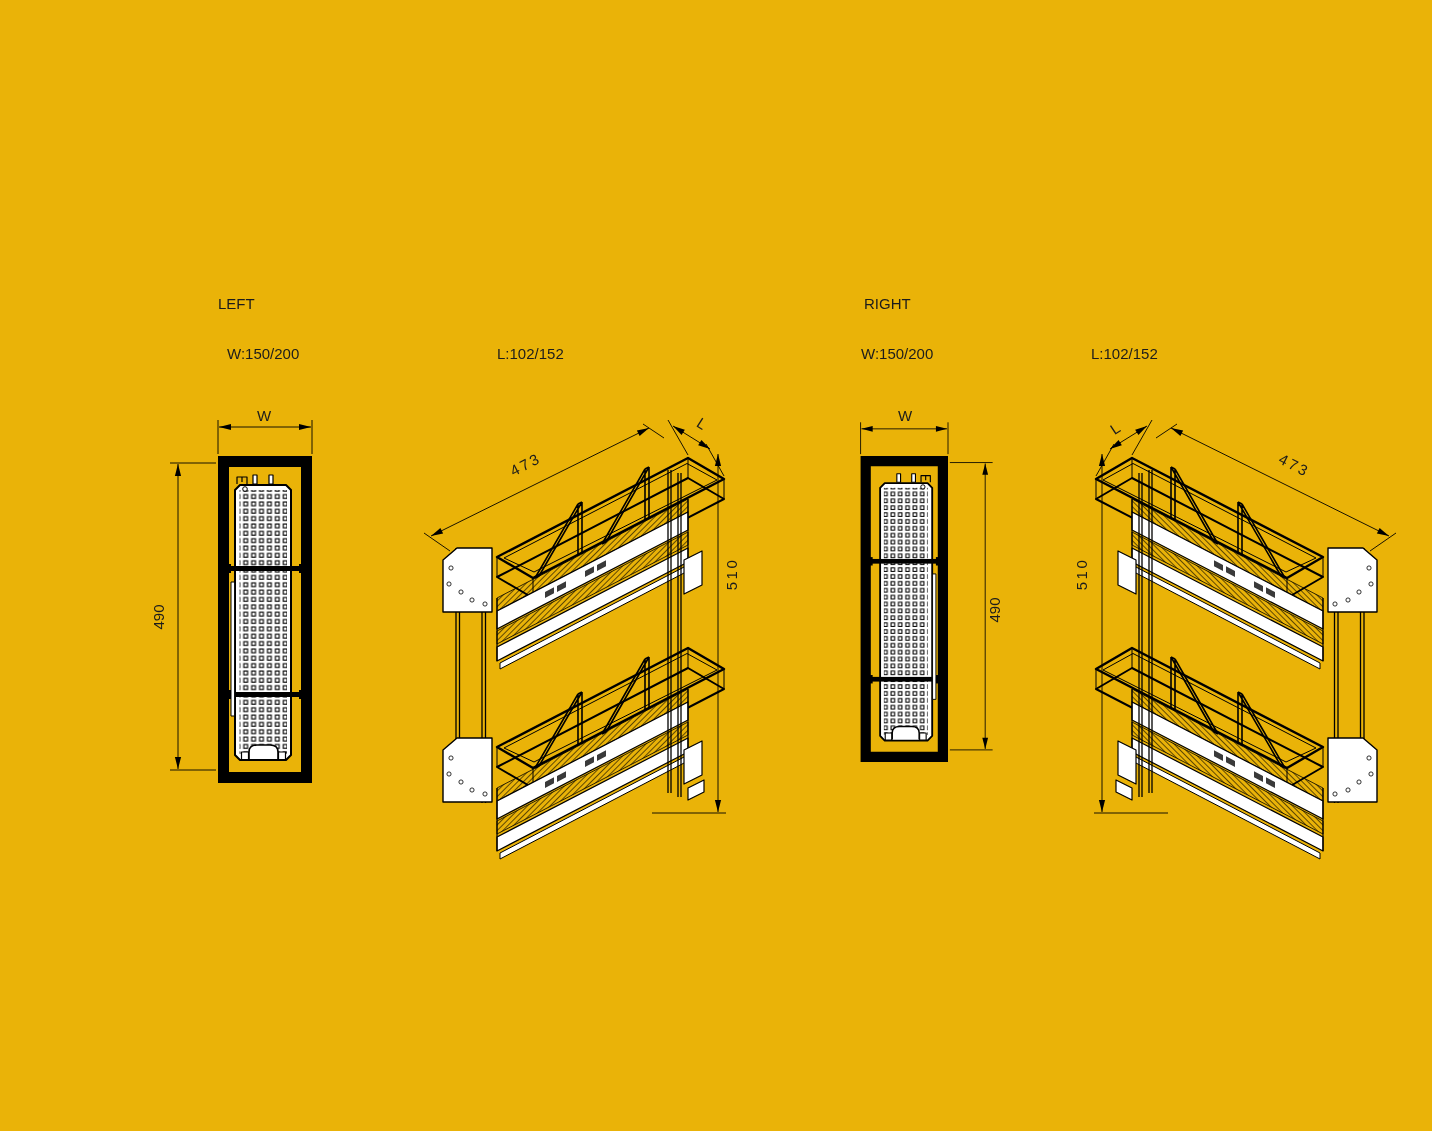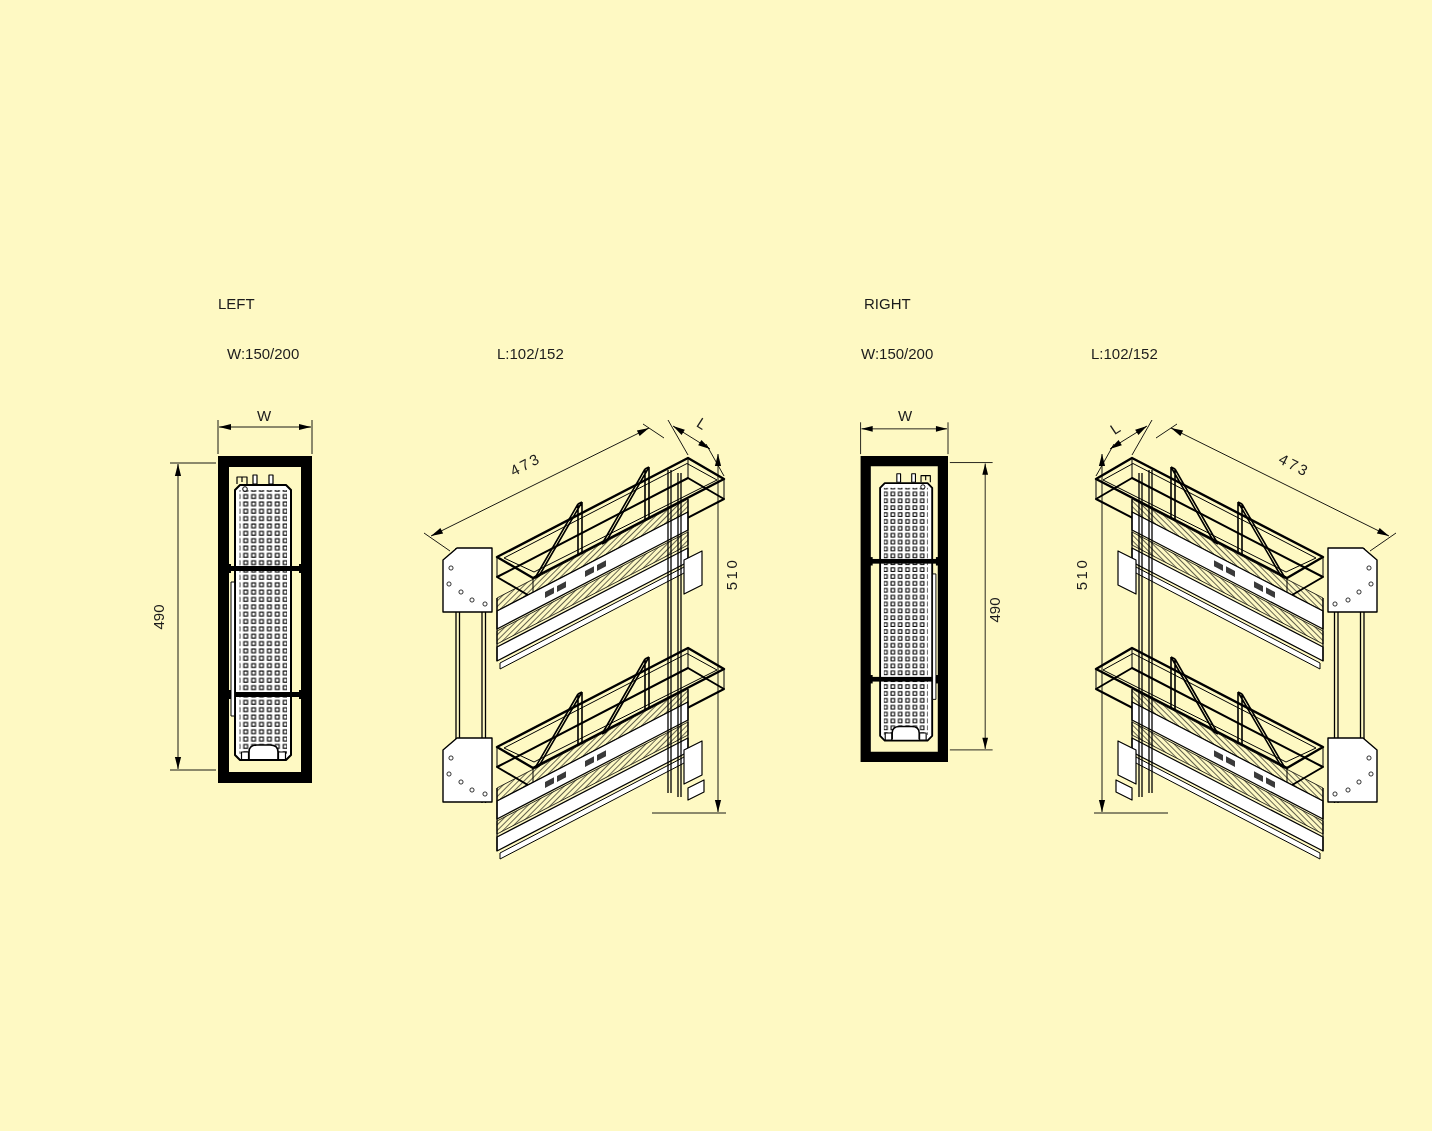--- a/index.html
+++ b/index.html
@@ -1,16 +1,16 @@
 <!DOCTYPE html>
 <html><head>
 <meta charset="utf-8">
 <style>
   html,body{margin:0;padding:0;background:#ffffff;}
-  .canvas{position:relative;width:1432px;height:1131px;background:#fef9c3;overflow:hidden;}
+  .canvas{position:relative;width:1432px;height:1131px;background:#eab308;overflow:hidden;}
   svg text{font-family:"Liberation Sans",sans-serif;font-size:15px;fill:#1c1c1c;}
   svg .hdr{font-size:15px;}
   svg .ls{letter-spacing:2.5px;}
   .k{stroke:#000;fill:none;stroke-linejoin:round;stroke-linecap:butt;}
   .s08{stroke-width:.8}.s10{stroke-width:1}.s12{stroke-width:1.2}.s13{stroke-width:1.3}
   .s14{stroke-width:1.4}.s16{stroke-width:1.6}.s20{stroke-width:2}.s22{stroke-width:2.4}
   .dim{stroke-width:.9}
 </style>
 </head>
 <body>

